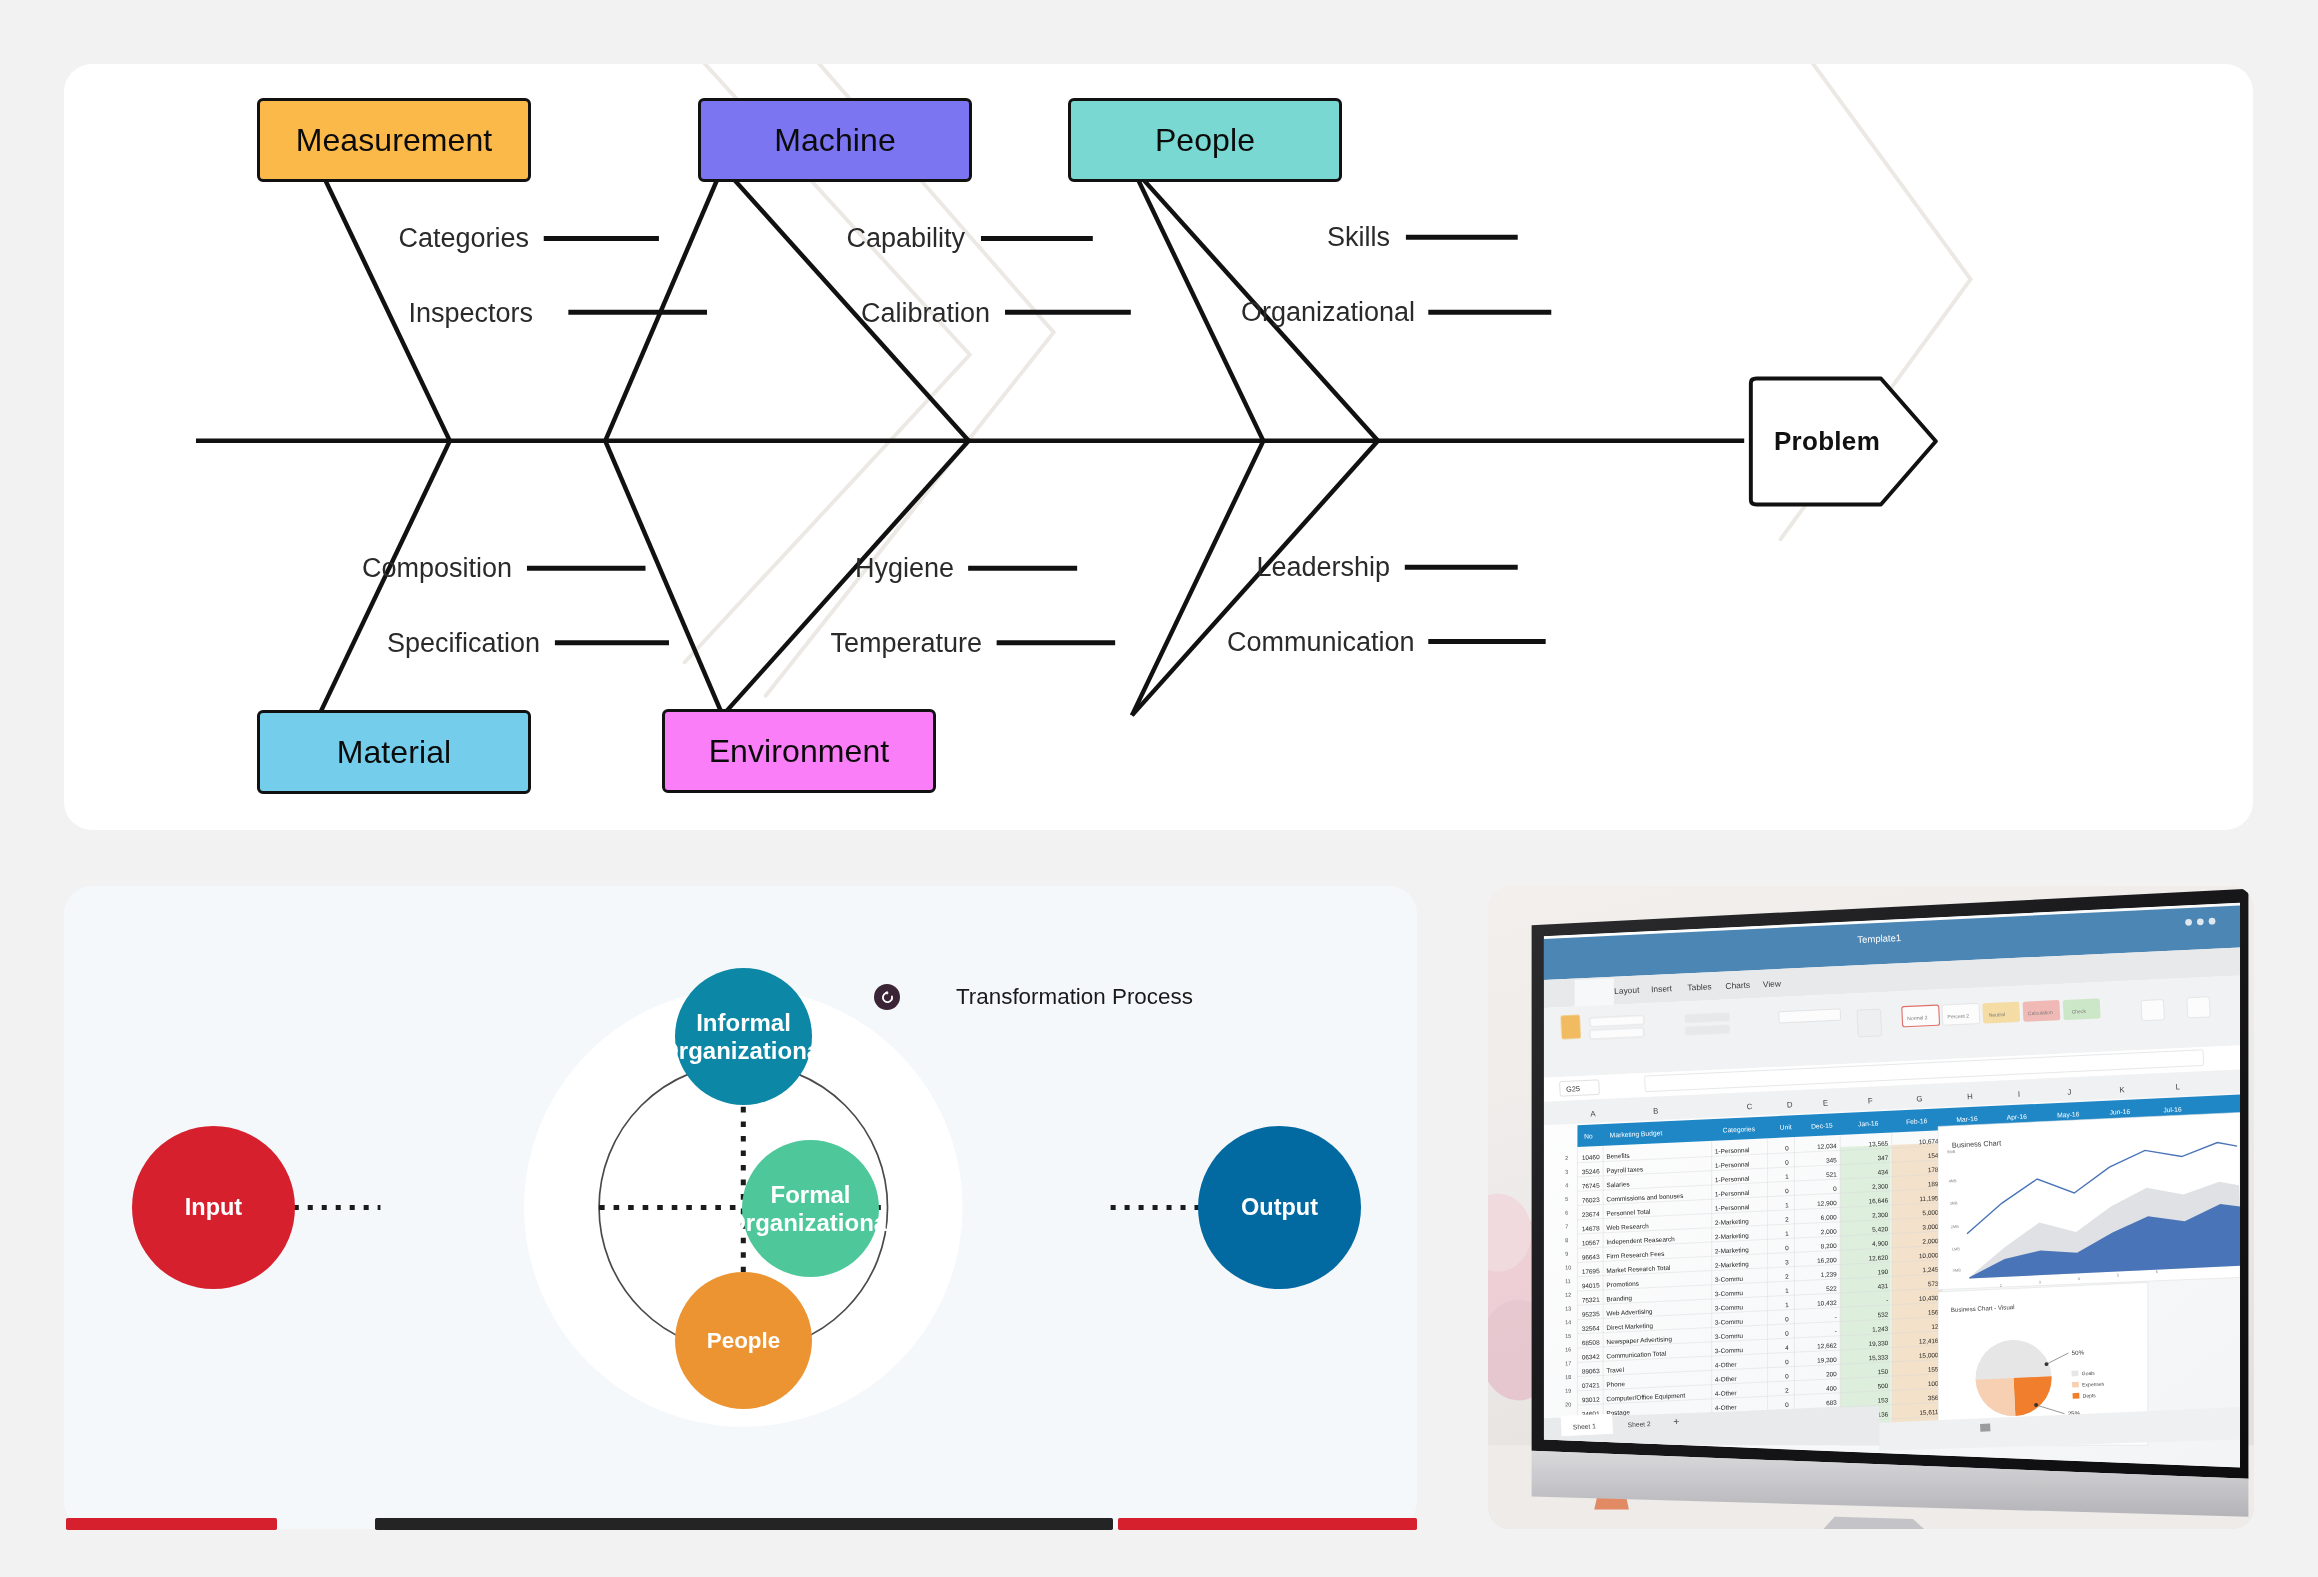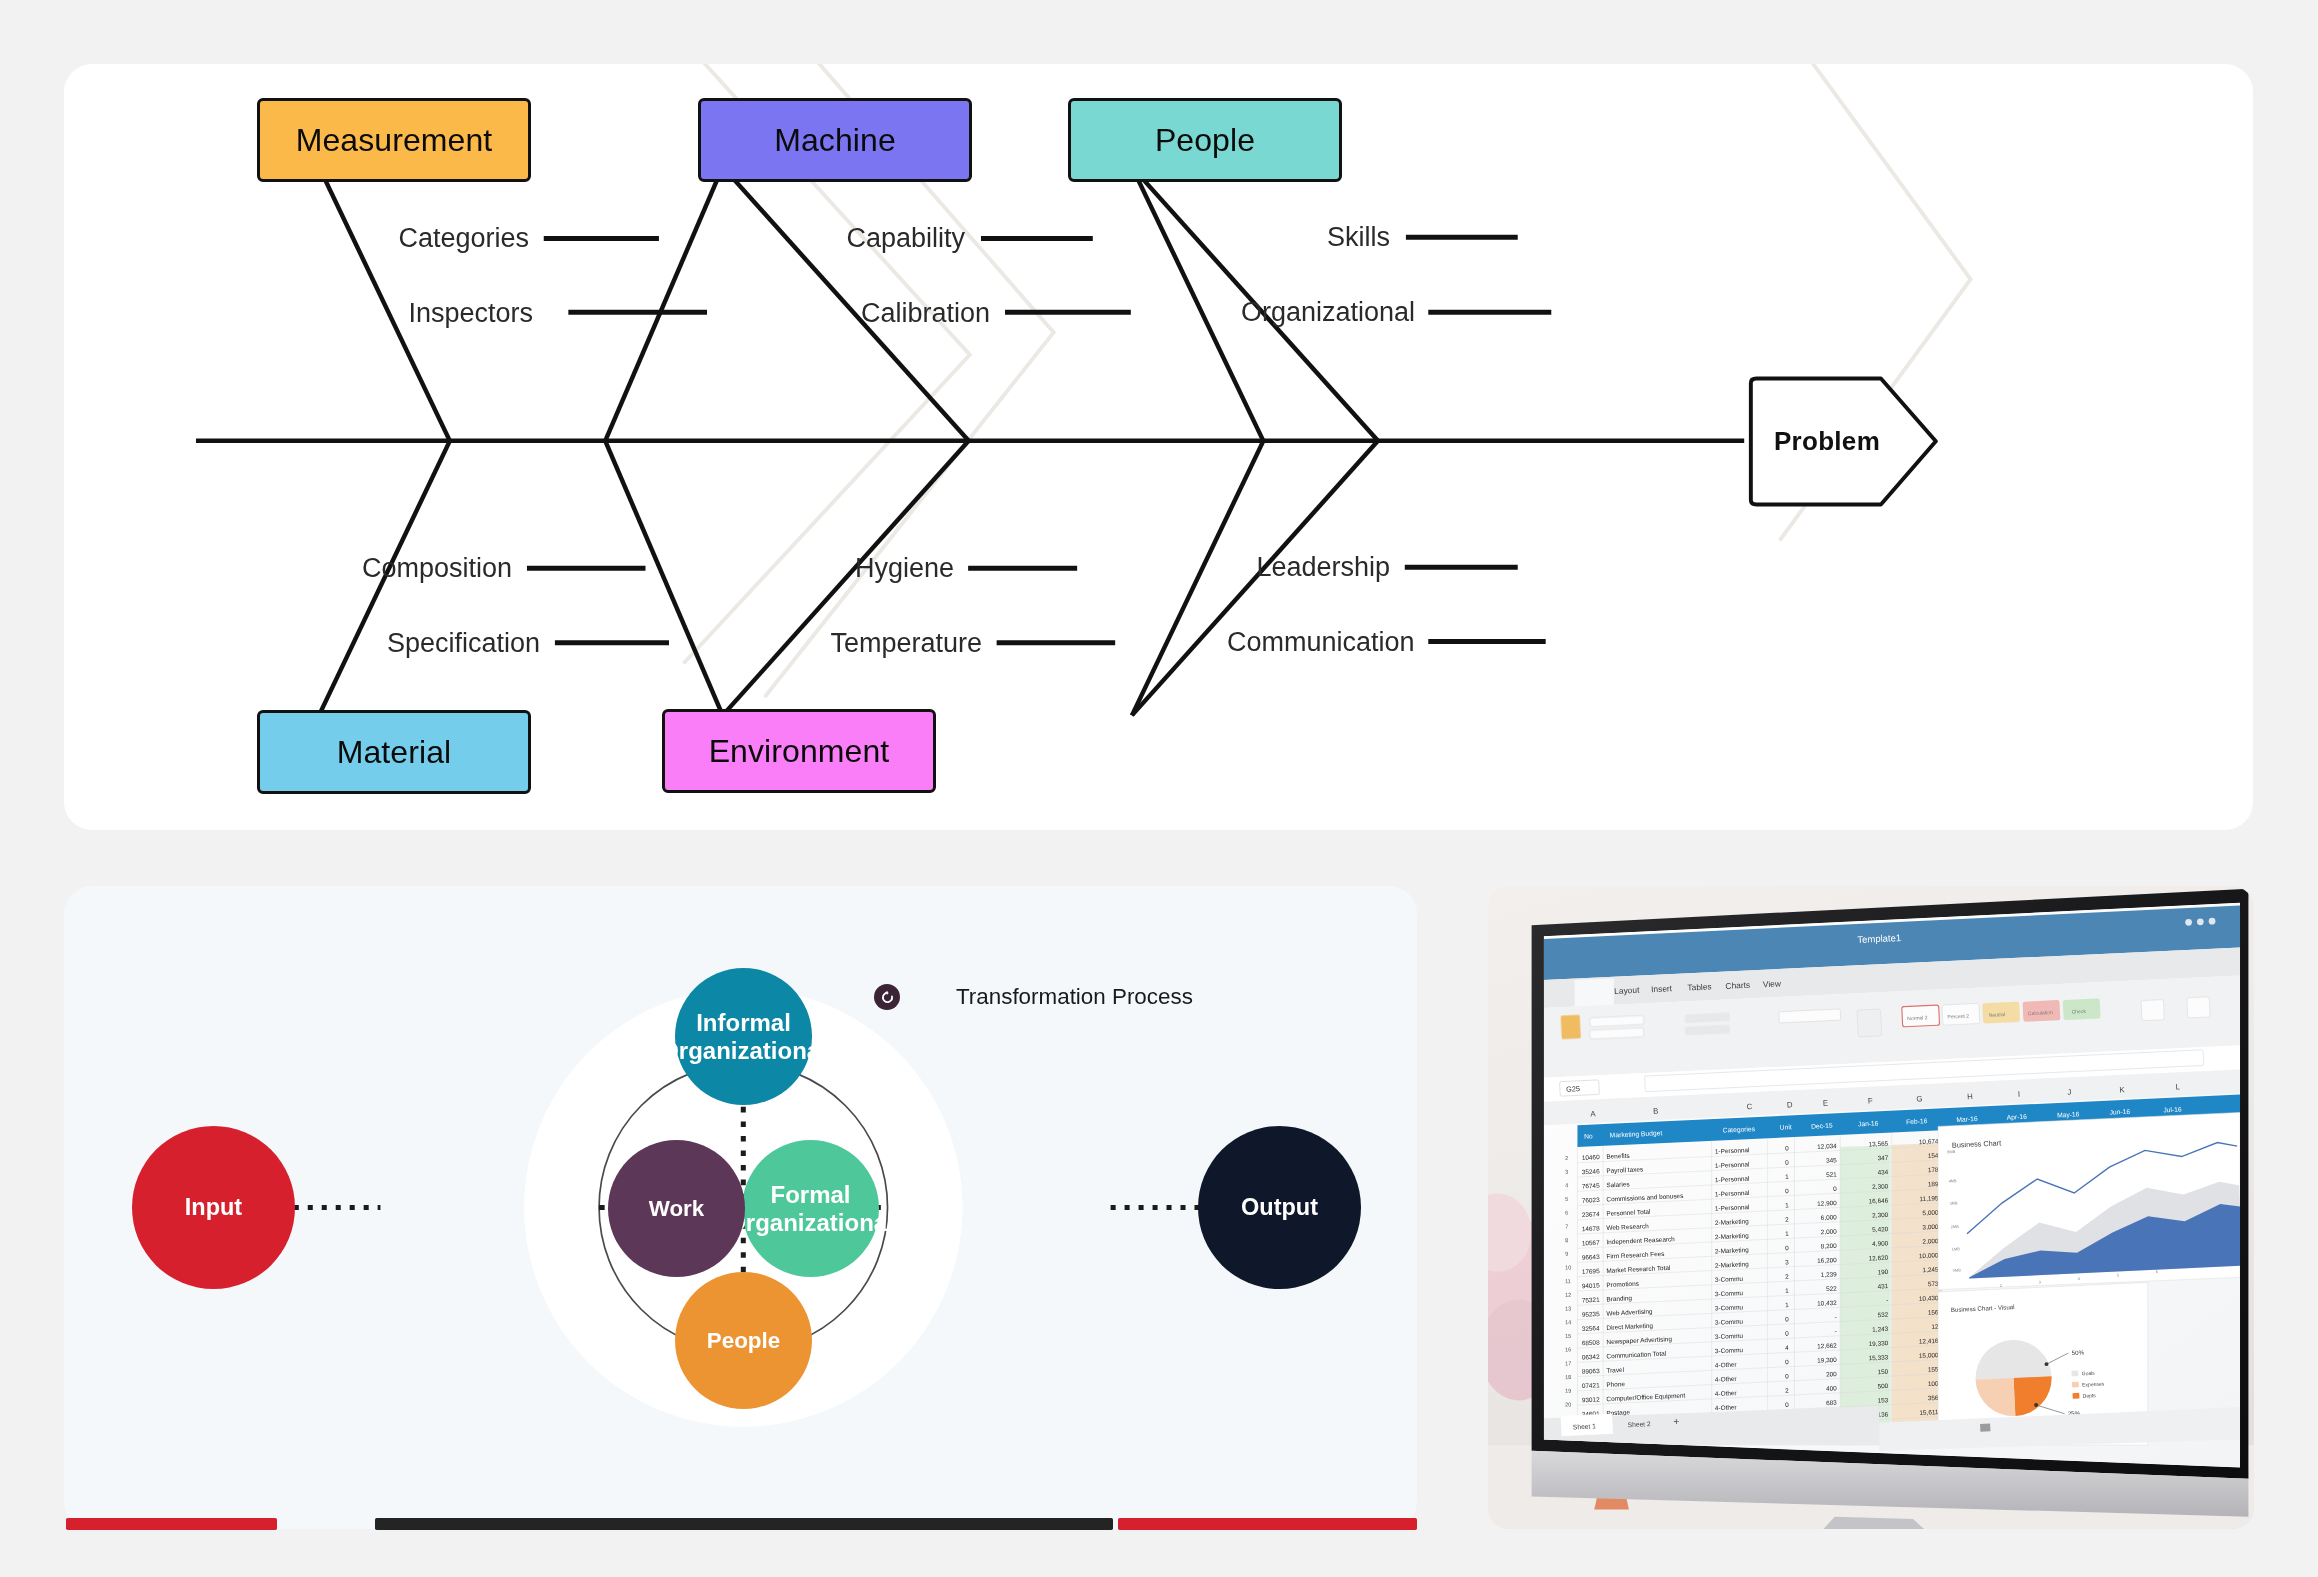--- a/index.html
+++ b/index.html
@@ -182,21 +182,21 @@
       <line x1="1215" y1="317" x2="1215" y2="833" stroke="#1b1b1b" stroke-width="9" stroke-dasharray="10 16" stroke-linecap="butt"></line>
 
       <line x1="236" y1="575" x2="566" y2="575" stroke="#1b1b1b" stroke-width="9" stroke-dasharray="9 16"></line>
       <line x1="1872" y1="575" x2="2200" y2="575" stroke="#1b1b1b" stroke-width="9" stroke-dasharray="9 16"></line>
     </svg>
 
     <div class="tcircle io" style="left:68px;top:240px;width:163px;height:163px;background:#d6202e;">
       <span>Input</span>
     </div>
 
-    <div class="tcircle io" style="left:1134px;top:240px;width:163px;height:163px;background:#0f172a;justify-content:center;">
+    <div class="tcircle io" style="left:1134px;top:240px;width:163px;height:163px;background:#0369a1;justify-content:center;">
       <span>Output</span>
     </div>
 
     <div class="tcircle big" style="left:611px;top:82px;width:137px;height:137px;background:#0c87a5;">
       <span>
         <span>Informal</span><br>
         <span>Organizational</span>
       </span>
     </div>
 
@@ -204,23 +204,20 @@
       <span>
         <span>Formal</span><br>
         <span>Organizational</span>
       </span>
     </div>
 
     <div class="tcircle small" style="left:611px;top:386px;width:137px;height:137px;background:#ed9432;">
       <span>People</span>
     </div>
 
-    <div class="tcircle small" style="left:544px;top:254px;width:137px;height:137px;background:#5d3757;">
-      <span>Work</span>
-    </div>
   </div>
 
   <div id="tp-icon">
     <svg viewBox="0 0 24 24" width="17" height="17">
       <path d="M12 5.5 A6.5 6.5 0 1 0 18.3 10.4" fill="none" stroke="#ffffff" stroke-width="2.6" stroke-linecap="round"></path>
       <path d="M12 2.4 L12 8.2 L8.1 5.3 Z" fill="#ffffff"></path>
     </svg>
   </div>
   <div id="tp-label">Transformation Process</div>
 

